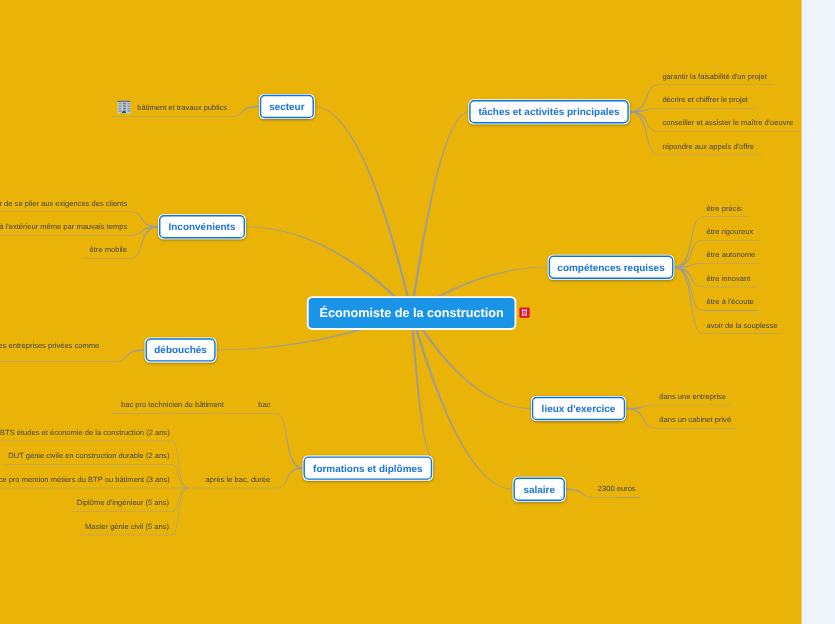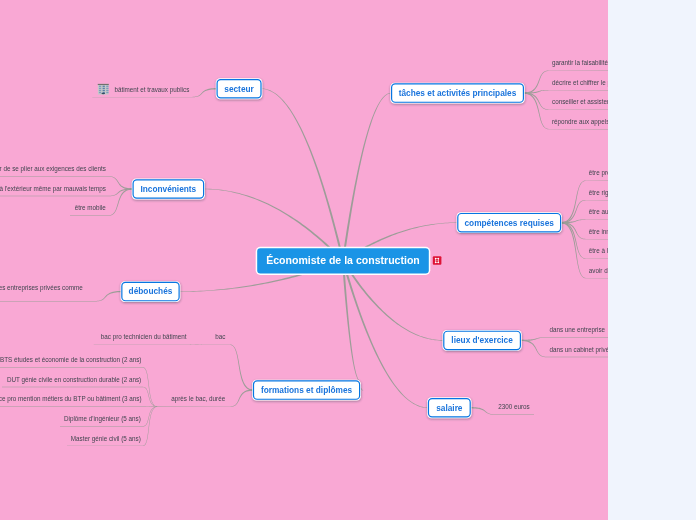--- a/index.html
+++ b/index.html
@@ -1,19 +1,19 @@
 <!DOCTYPE html>
 <html><head>
 <meta charset="utf-8">
 <title>Mind map - Economiste de la construction</title>
 <style>
   html,body{margin:0;padding:0;}
   body{width:696px;height:520px;overflow:hidden;background:#f0f4fd;
        font-family:"Liberation Sans",sans-serif;-webkit-font-smoothing:antialiased;}
-  #stage{position:relative;width:608px;height:520px;background:#f9a8d4;overflow:hidden;}
+  #stage{position:relative;width:668px;height:520px;background:#eab308;overflow:hidden;}
   #map{position:absolute;left:0;top:0;width:696px;height:520px;}
   .conn{stroke:none;}
   #map{transform:translateZ(0);}
   .leaf-label{font-family:"Liberation Sans",sans-serif;font-size:6.3px;fill:#41454f;}
   .branch-label{font-family:"Liberation Sans",sans-serif;font-size:8.3px;font-weight:700;fill:#1a74dc;}
   .root-label{font-family:"Liberation Sans",sans-serif;font-size:10.55px;font-weight:700;fill:#ffffff;}
   .branch-box{fill:#ffffff;stroke:#0676e2;stroke-width:1.2;}
   .root-box{fill:#1a94e6;}
 </style>
 </head>

